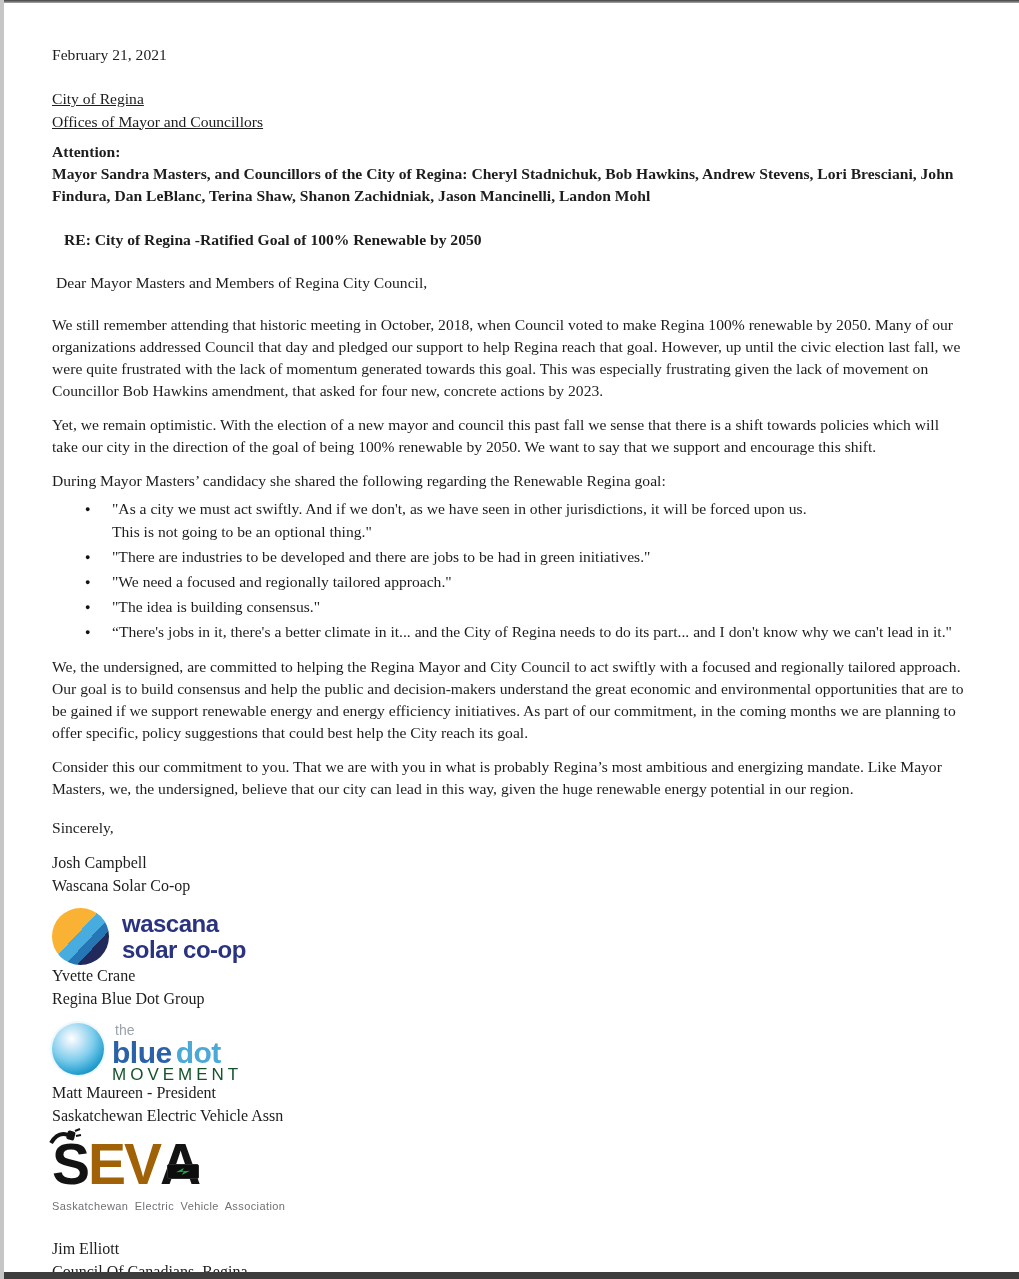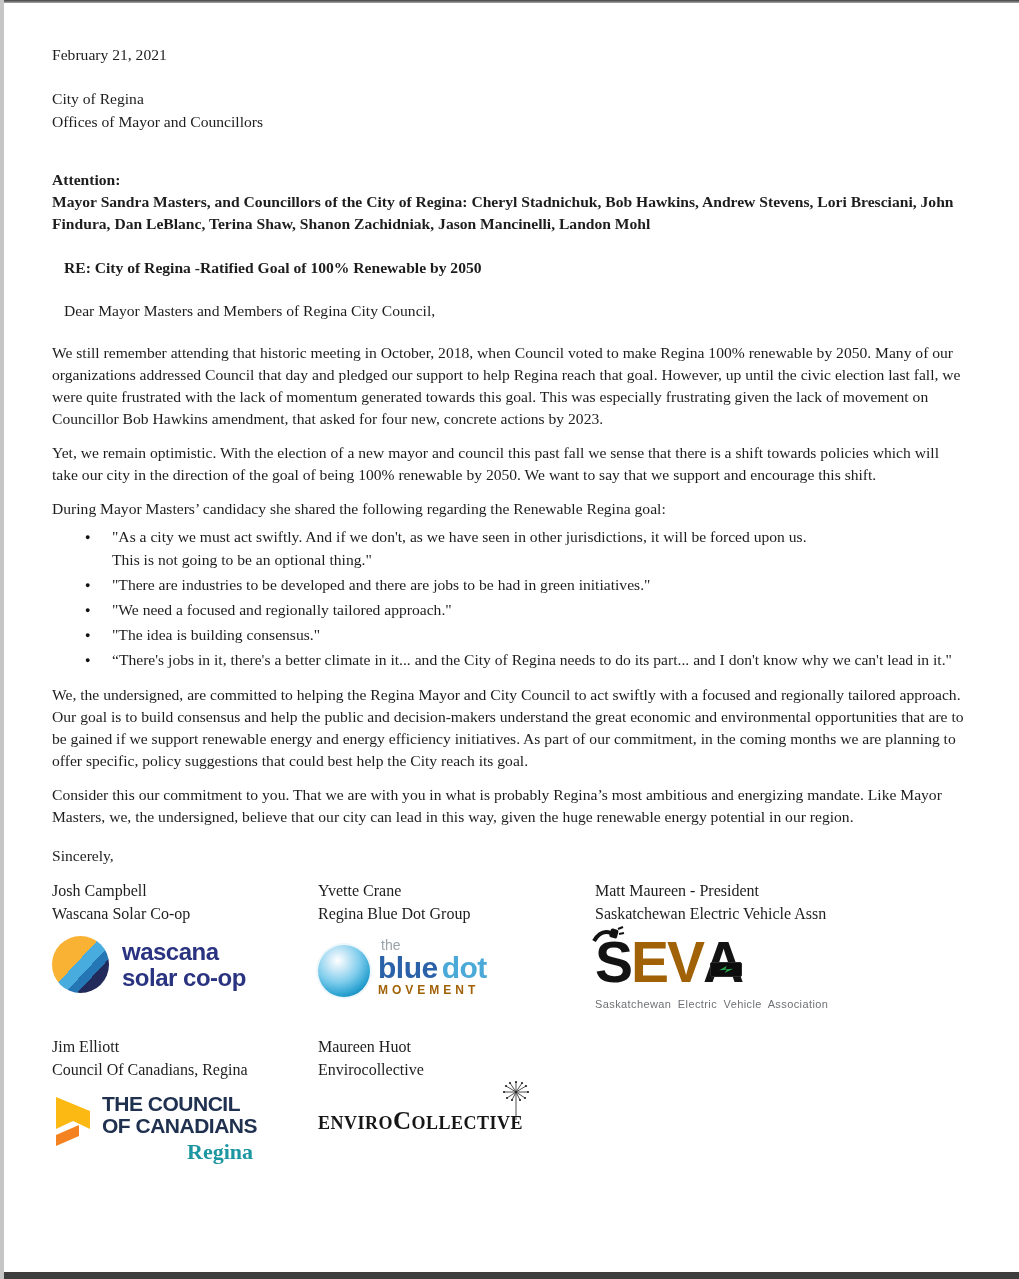--- a/index.html
+++ b/index.html
@@ -12,61 +12,61 @@
     overflow:hidden;
     font-family:"Liberation Serif", serif;
     color:#1d1d1d;
   }
   .top-edge{position:absolute;top:0;left:0;right:0;height:3px;
     background:linear-gradient(#3f3f3f,#a8a8a8);}
   .bottom-bar{position:absolute;bottom:0;left:0;right:0;height:7px;background:#3d3d3d;}
   .content{padding:44px 52px 0 48px;font-size:15.6px;line-height:22px;}
 
   .date{margin:0 0 22px;}
-  .addr{margin:0 0 36px;}
+  .addr{margin:0 0 8px;text-decoration:underline;}
   .addr div{line-height:22.5px;}
   .b{font-weight:bold;}
   .attn-label{margin:0;}
   .attn-names{margin:0 0 22px;}
   .subject{margin:0 12px 21px;}
-  .salutation{margin:0 12px 20px;}
+  .salutation{margin:0 4px 20px;}
   .para{margin:0 0 12px;}
   .intro{margin:0 0 5px;}
 
   ul.bullets{margin:0 0 13px;padding:0 0 0 60px;list-style:none;}
   ul.bullets li{position:relative;line-height:23px;margin:0 0 2px;white-space:pre-line;}
   ul.bullets li::before{content:"●";position:absolute;left:-27px;top:1px;font-size:9px;color:#111;}
 
   .signoff{margin:17px 0 13px;}
 
-  .sig-row{display:flex;}
+  .sig-row{display:flex;flex-direction:column;}
   .sig-row1{margin-bottom:24px;}
   .sig-c1{width:266px;}
   .sig-c2{width:277px;}
   .sig-c3{flex:1;}
   .sig-name,.sig-org{font-size:16px;line-height:22.5px;}
 
   
   .wascana{display:flex;align-items:center;margin-top:11px;}
   .w-circle{width:57px;height:57px;border-radius:50%;flex:0 0 auto;
     background:linear-gradient(133deg,#F9B233 0 45%,#49ACDE 45% 60%,#2476B5 60% 71%,#222A5C 71% 100%);}
   .w-text{margin-left:13px;font-family:"Liberation Sans",sans-serif;font-weight:bold;
     font-size:24px;line-height:26px;color:#2A3380;letter-spacing:-0.5px;}
 
   
-  .bluedot{display:flex;align-items:flex-end;margin-top:13px;}
+  .bluedot{display:flex;align-items:flex-start;margin-top:13px;}
   .bd-sphere{width:52px;height:52px;border-radius:50%;flex:0 0 auto;
     background:radial-gradient(circle at 38% 30%, #ffffff 0%, #cfeaf8 18%, #7fcdec 45%, #2da3d2 70%, #0f84b8 85%, #0a6ea0 100%);
     box-shadow:0 0 0 2px #eef7fc;}
   .bd-text{margin-left:8px;font-family:"Liberation Sans",sans-serif;}
   .bd-the{color:#9aa2a8;font-size:14px;line-height:14px;margin-left:3px;}
   .bd-word{font-size:30px;line-height:31px;font-weight:bold;letter-spacing:-0.5px;}
   .bd-blue{color:#2A61A8;}
   .bd-dot{color:#4BA9D8;margin-left:4px;}
-  .bd-movement{color:#a16207;font-size:12px;line-height:14px;letter-spacing:4px;font-weight:bold;}
+  .bd-movement{color:#14532d;font-size:17px;line-height:14px;letter-spacing:4px;}
 
   
   .seva{margin-top:9px;font-family:"Liberation Sans",sans-serif;position:relative;}
   .seva-word{font-size:57px;line-height:56px;font-weight:800;letter-spacing:-2px;white-space:nowrap;}
   .seva-s{color:#131313;}
   .seva-ev{color:#a16207;}
   .seva-a-wrap{position:relative;display:inline-block;}
   .seva-a{color:#131313;}
   .seva-batt{position:absolute;left:7px;top:28px;width:30px;height:13px;background:#0d0d0d;
     border-radius:2px;border:1px solid #2c2c2c;}

